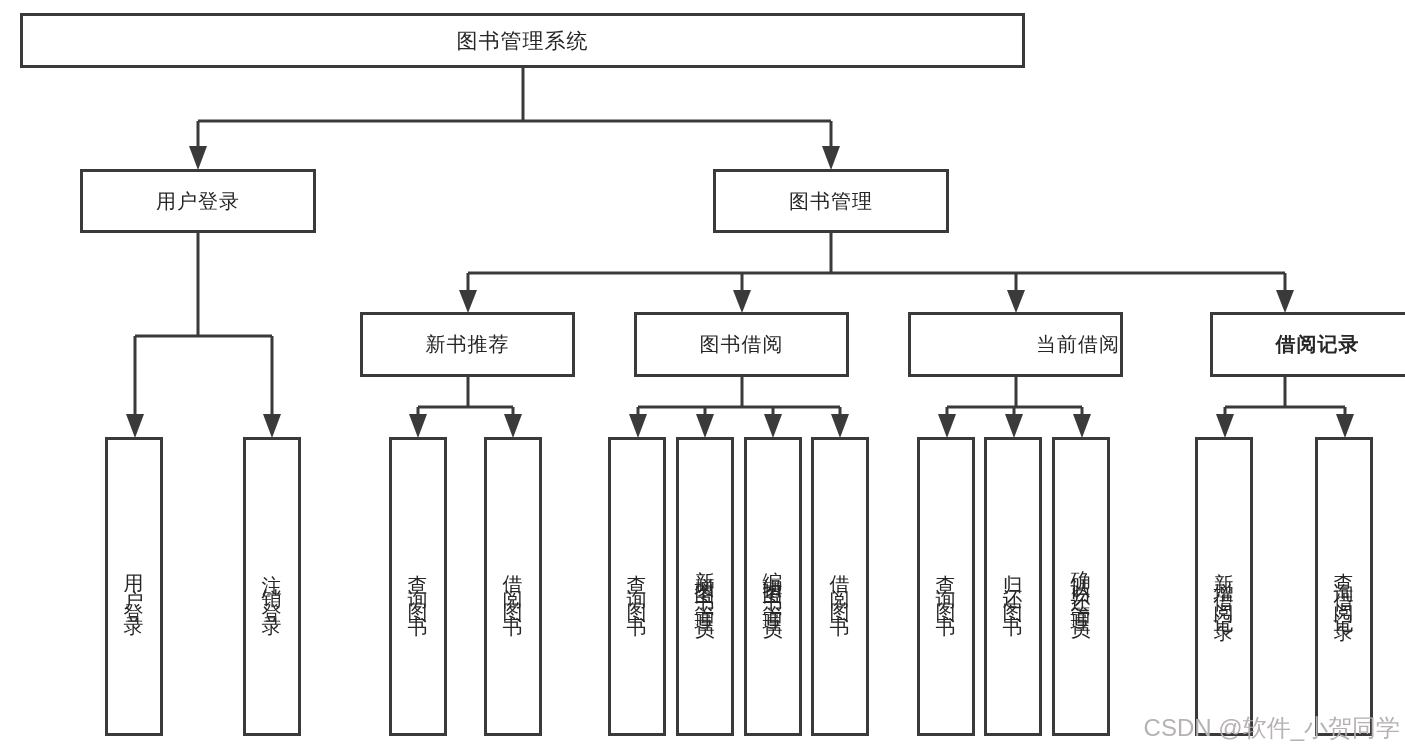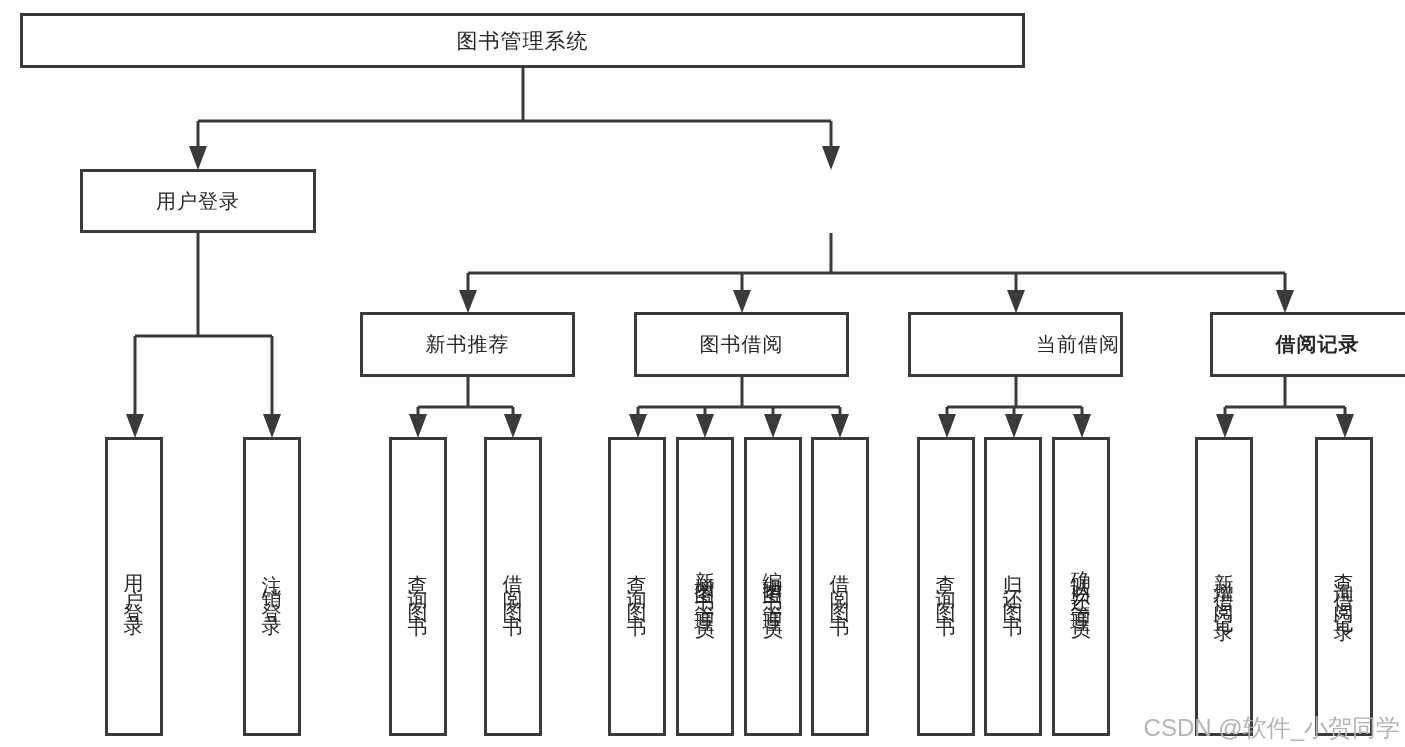--- a/index.html
+++ b/index.html
@@ -113,20 +113,23 @@
     </g>
   </svg>
 
   <div class="box hbox root n-root">
     <span>图书管理系统</span>
   </div>
 
   <div class="box hbox n-user-login">
     <span>用户登录</span>
   </div>
+  <div class="box hbox n-book-mgmt">
+    <span>图书管理</span>
+  </div>
 
   <div class="box hbox n-l3 n-newbook">
     <span>新书推荐</span>
   </div>
   <div class="box hbox n-l3 n-bookborrow">
     <span>图书借阅</span>
   </div>
   <div class="box hbox n-l3 n-currentborrow">
     <span>当前借阅</span>
   </div>

